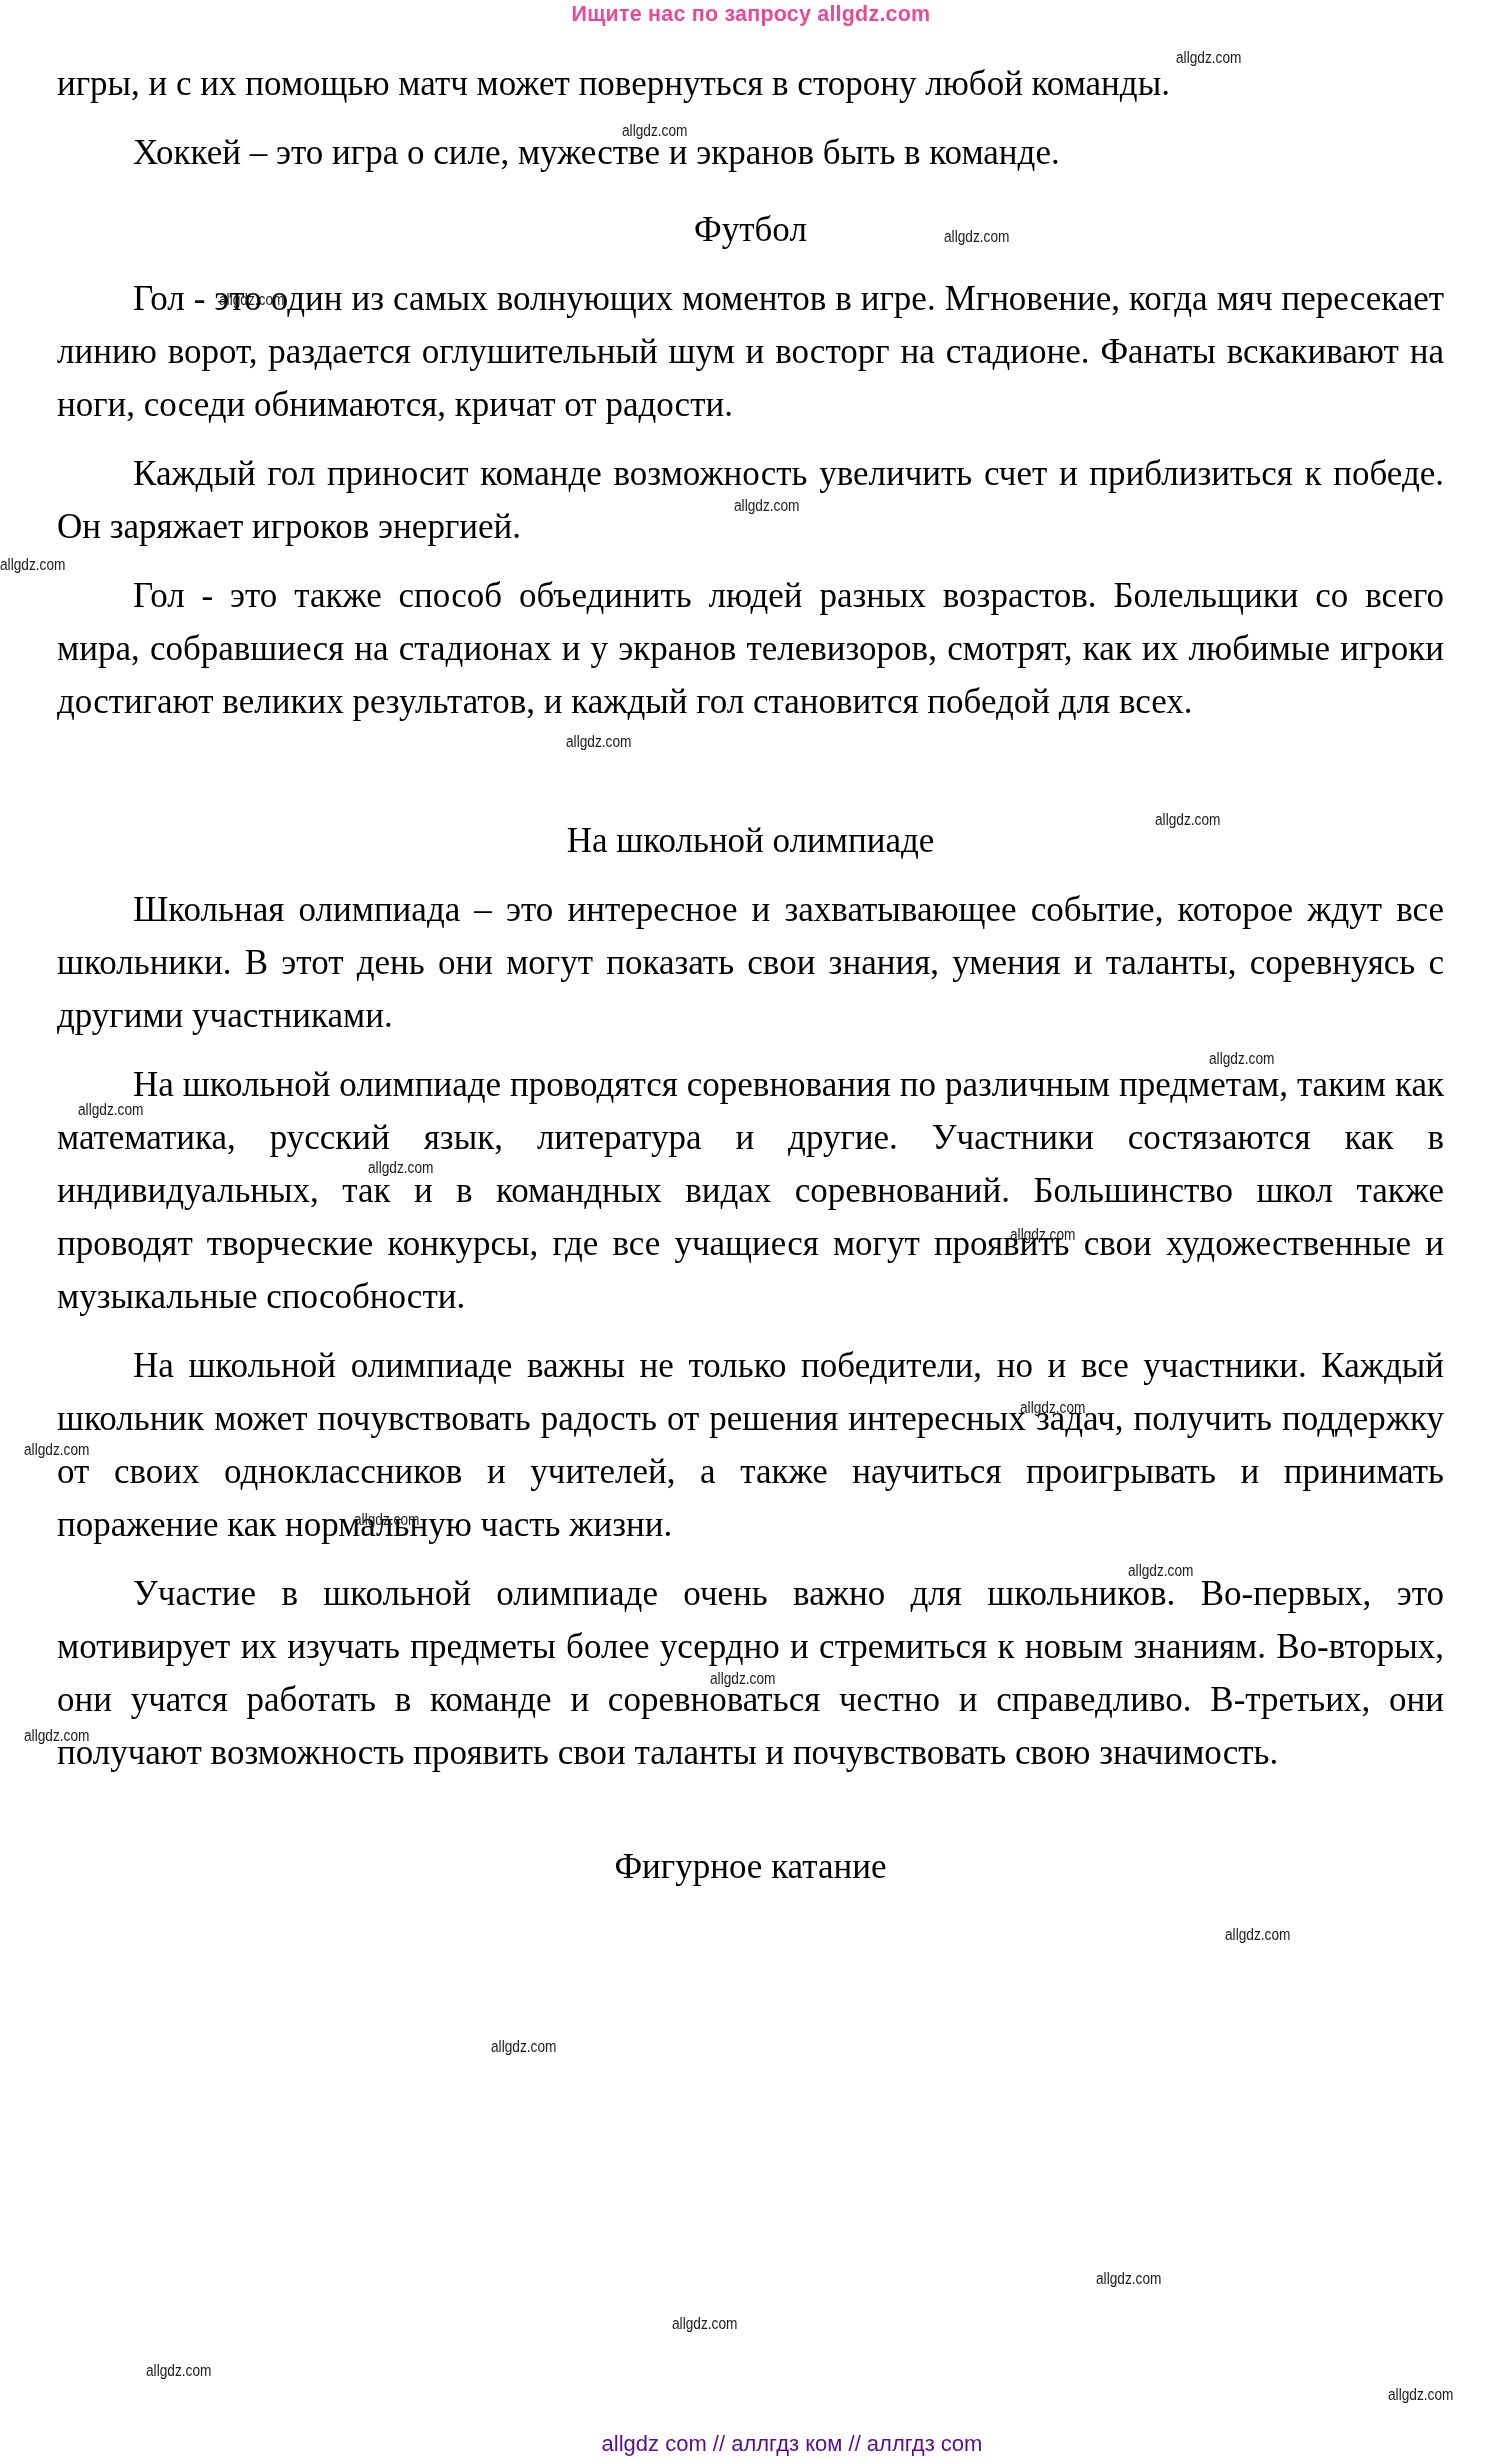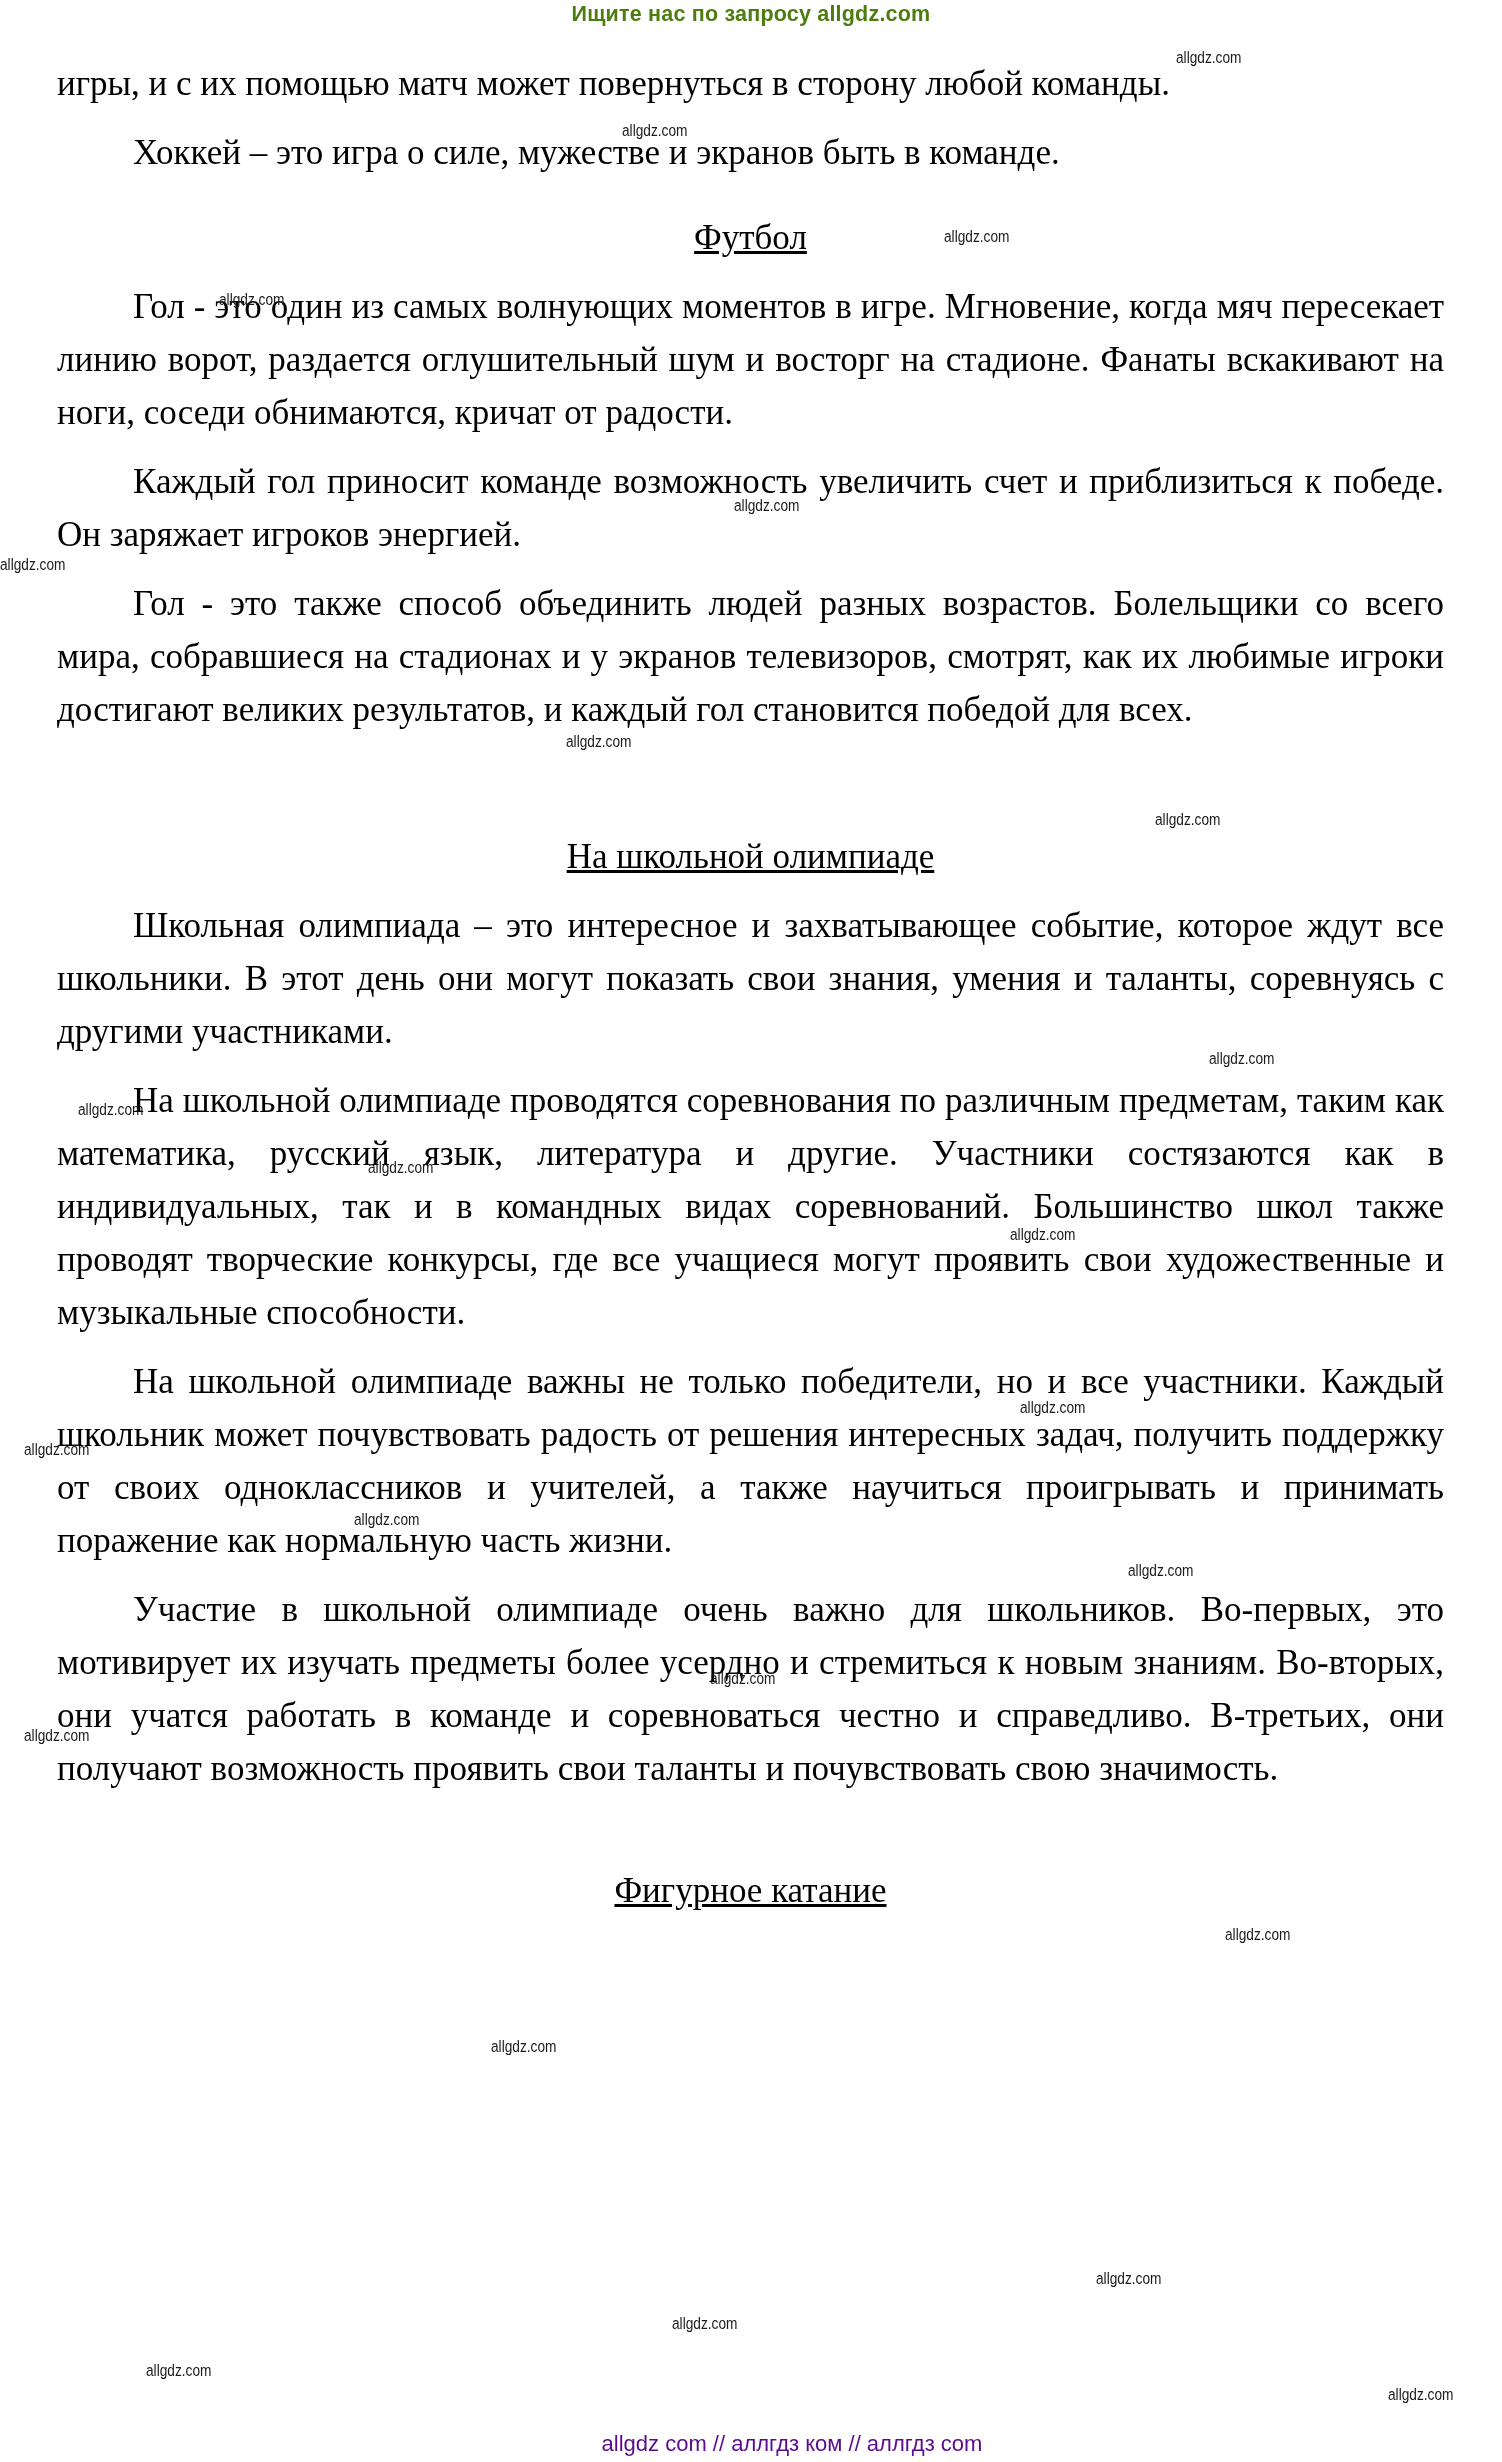--- a/index.html
+++ b/index.html
@@ -20,21 +20,21 @@
   
   .promo {
     position: absolute;
     top: 1.6px;
     left: 0;
     width: 1502px;
     text-align: center;
     font-family: "Liberation Sans", "DejaVu Sans", sans-serif;
     font-size: 21.5px;
     font-weight: 600;
-    color: #4d7c0f;
+    color: #ec4899;
     letter-spacing: 0.2px;
     white-space: nowrap;
   }
 
   
   .col {
     position: absolute;
     left: 41px;
     top: 41px;
     width: 1419px;
@@ -46,26 +46,25 @@
     line-height: 53px;
     text-align: justify;
     text-justify: inter-word;
     font-stretch: condensed;
     transform-origin: left top;
   }
   p.body.first { text-indent: 0; }
   p.body.ind { text-indent: 76px; }
 
   h2.heading {
-    margin: 8px;
+    margin: 0;
     font-size: 35px;
     line-height: 53px;
     font-weight: 400;
     text-align: center;
-    text-decoration: underline;
   }
 
   .gap-sm { height: 8px; }
   .gap-md { height: 45px; }
   .gap-lg { height: 70px; }
 
   
   .wm {
     position: absolute;
     font-family: "Liberation Sans", "DejaVu Sans", sans-serif;

